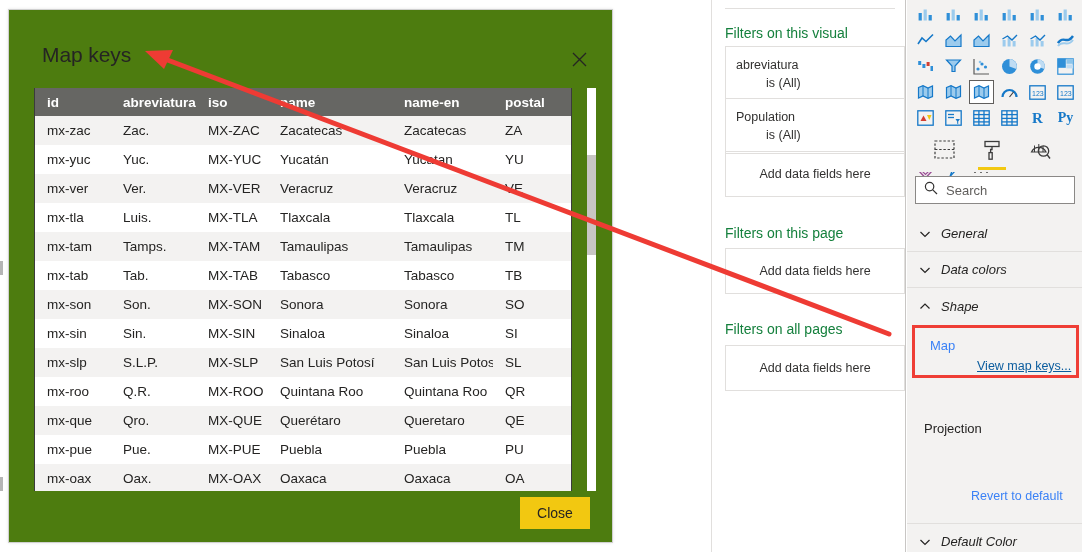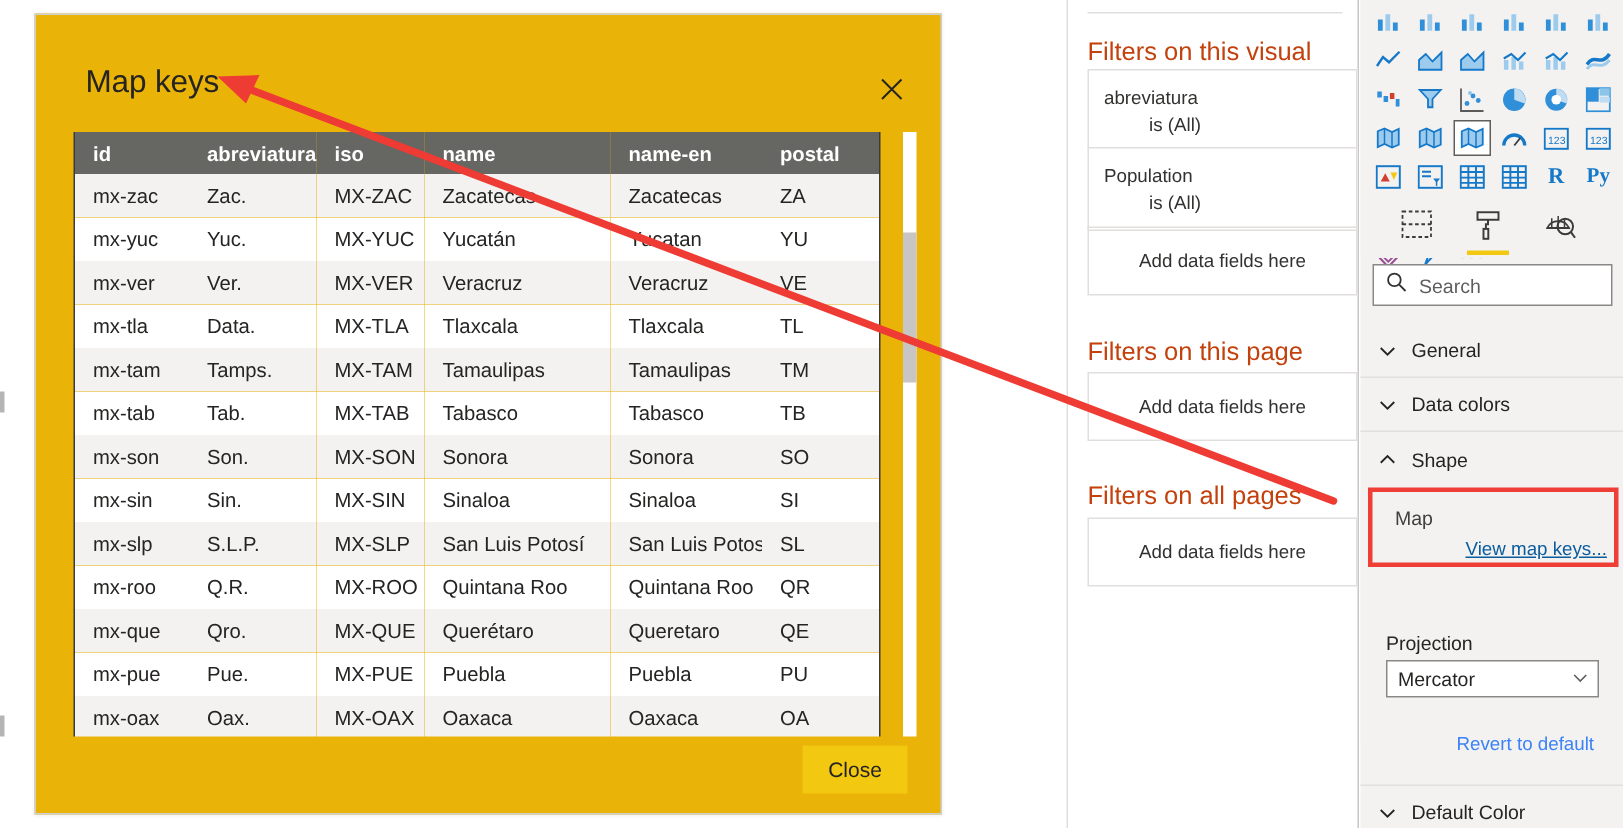--- a/index.html
+++ b/index.html
@@ -14,23 +14,23 @@
   #root { position: relative; width: 1082px; height: 552px; }
 
   
   .edge-tick {
     position: absolute; left: 0; width: 3px; height: 14px;
     background: #b5b5b5;
   }
 
   
   .dialog {
-    position: absolute; left: 23px; top: 9px;
+    position: absolute; left: 8px; top: 9px;
     width: 605px; height: 534px;
-    background: #eab308;
+    background: #4d7c0f;
     border: 1px solid #d0d0d0;
     box-shadow: 0 0 3px rgba(0,0,0,0.10);
   }
   .dialog-title {
     position: absolute; left: 33px; top: 33px;
     font-size: 21px; font-weight: 400; color: #252423;
     letter-spacing: -0.1px;
   }
   .dialog-close {
     position: absolute; right: 20px; top: 36px;
@@ -114,21 +114,21 @@
     background: #ffffff;
     border-left: 1px solid #e1dfdd;
     border-right: 1px solid #c8c6c4;
   }
   .filters-topline {
     position: absolute; left: 13px; top: 8px; width: 170px;
     border-top: 1px solid #e1dfdd;
   }
   .filter-section-title {
     position: absolute;
-    font-size: 17px; color: #c2410c;
+    font-size: 14px; color: #15803d;
   }
   .filter-card {
     position: absolute; left: 13px;
     width: 180px;
     border: 1px solid #e1dfdd;
     background: #ffffff;
     padding: 9px 10px;
   }
   .filter-card .f-name {
     font-size: 12.5px; color: #323130; line-height: 18px;
@@ -207,37 +207,38 @@
   }
 
   .fmt-row {
     position: absolute; left: 907px;
     width: 175px; height: 36px;
     display: flex; align-items: center;
     padding-left: 12px; gap: 10px;
     border-bottom: 1px solid #e1dfdd;
     font-size: 13px; color: #252423;
     cursor: pointer;
+    font-style: italic;
   }
   .chev { width: 12px; height: 12px; display:block; }
 
   .shape-body {
     position: absolute; left: 907px; top: 324px;
     width: 175px; height: 171px;
     background: #f3f2f1;
   }
   .red-highlight {
     position: absolute; left: 912px; top: 325px;
     width: 167px; height: 53px;
     border: 3px solid #ef3e36;
     pointer-events: none;
   }
   .map-label {
     position: absolute; left: 930px; top: 338px;
-    font-size: 13px; color: #404040;
+    font-size: 13px; color: #3b82f6;
   }
   .map-select {
     position: absolute; left: 960px; top: 334px;
     width: 108px; height: 23px;
     border: 1px solid #8a8886;
     background: #ffffff;
     display: flex; align-items: center; justify-content: space-between;
     padding: 0 5px 0 6px;
     font-size: 12.5px; color: #252423;
     cursor: pointer;
@@ -341,21 +342,21 @@
             <tr>
               <td>mx-ver</td>
               <td>Ver.</td>
               <td>MX-VER</td>
               <td>Veracruz</td>
               <td>Veracruz</td>
               <td>VE</td>
             </tr>
             <tr>
               <td>mx-tla</td>
-              <td>Data.</td>
+              <td>Luis.</td>
               <td>MX-TLA</td>
               <td>Tlaxcala</td>
               <td>Tlaxcala</td>
               <td>TL</td>
             </tr>
             <tr>
               <td>mx-tam</td>
               <td>Tamps.</td>
               <td>MX-TAM</td>
               <td>Tamaulipas</td>
@@ -788,28 +789,20 @@
     </span>
     <span>Shape</span>
   </div>
 
   <div class="shape-body"></div>
 
   <div class="map-label">Map</div>
   <div class="view-map-keys">View map keys...</div>
 
   <div class="projection-label">Projection</div>
-  <div class="projection-select">
-    <span>Mercator</span>
-    <span>
-      <svg width="11" height="11" viewBox="0 0 11 11" aria-hidden="true">
-          <path d="M1.5 4 L5.5 8 L9.5 4" fill="none" stroke="#605e5c" stroke-width="1.1"></path>
-        </svg>
-    </span>
-  </div>
   <div class="revert">Revert to default</div>
 
   <div class="fmt-row" style="top:523px; border-top:1px solid #e1dfdd; border-bottom:none">
     <span>
       <svg class="chev" viewBox="0 0 12 12" aria-hidden="true">
           <path d="M1.5 4 L6 8.5 L10.5 4" fill="none" stroke="#252423" stroke-width="1.2"></path>
         </svg>
     </span>
     <span>Default Color</span>
   </div>

